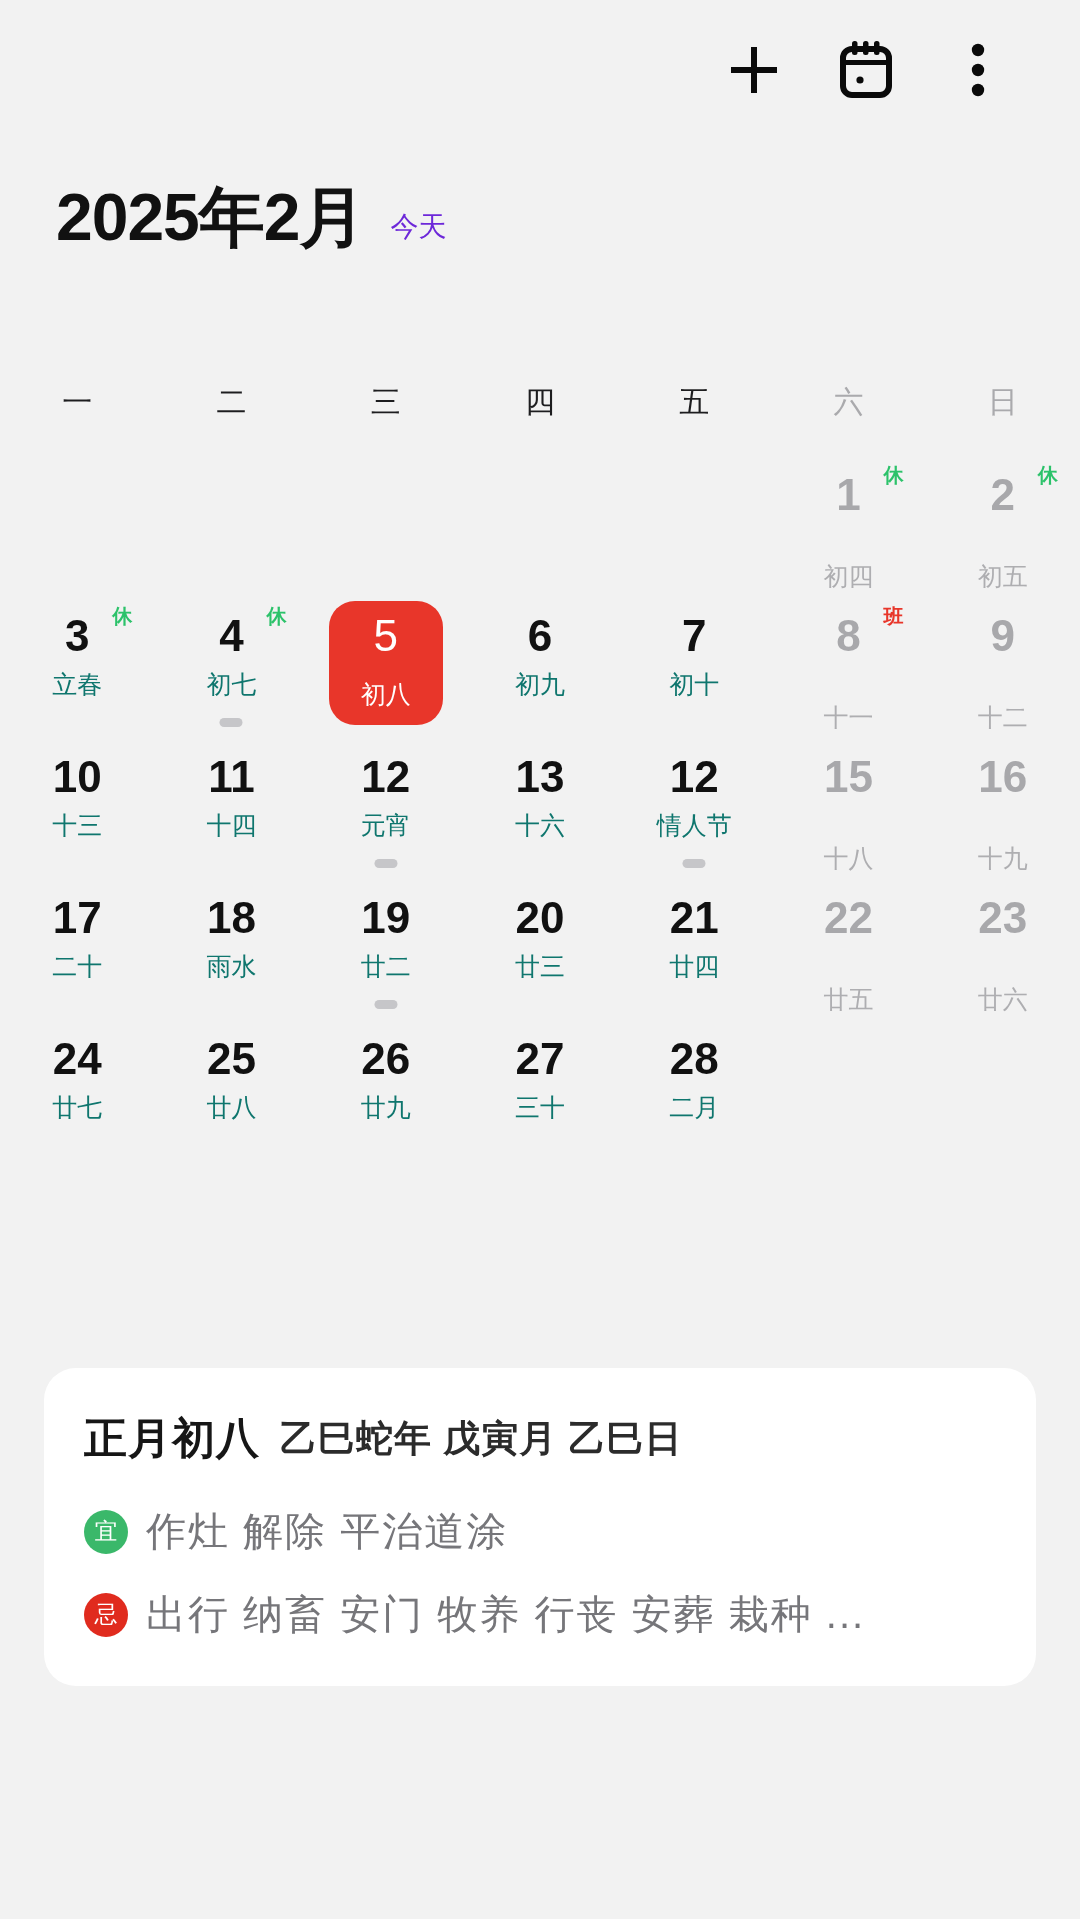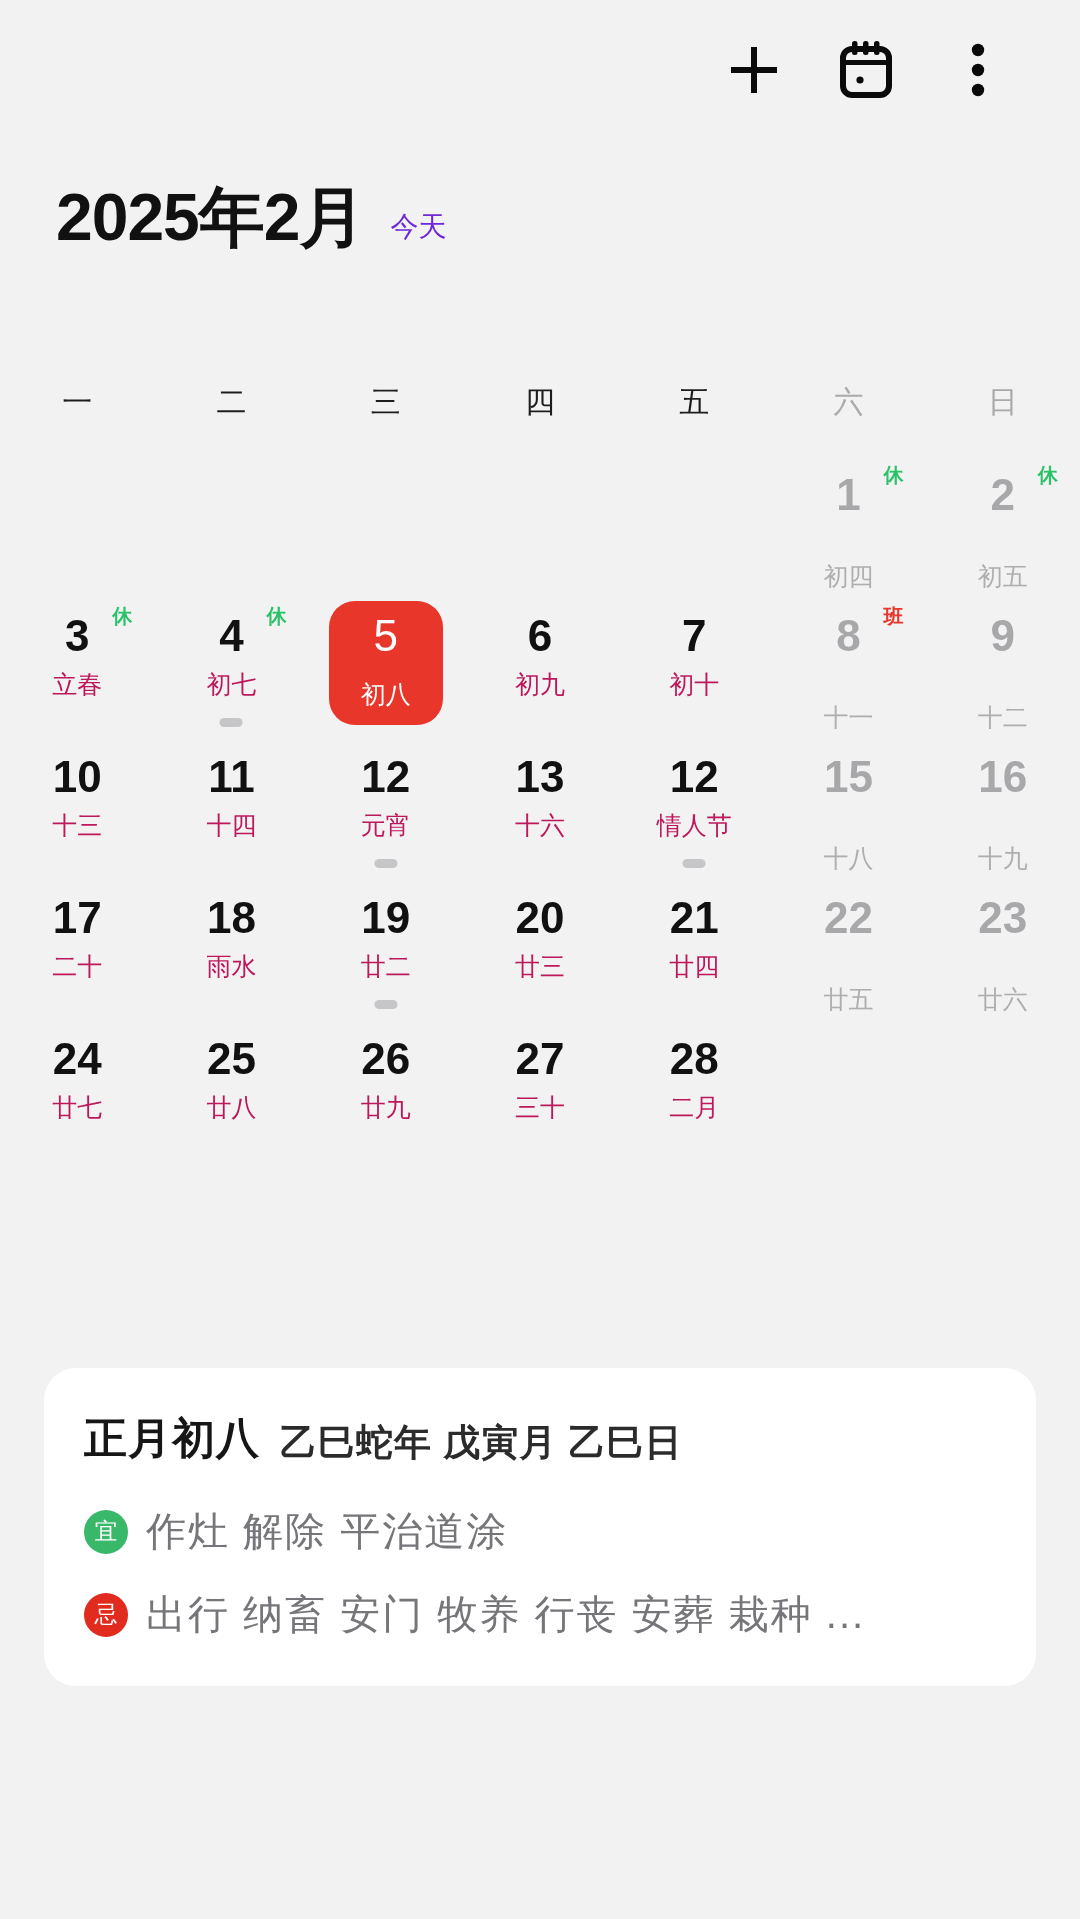--- a/index.html
+++ b/index.html
@@ -59,21 +59,21 @@
     padding-top:13px;
   }
   .cell.sel .cell-inner { background:#e8362a; }
   .daynum {
     font-size:44px; font-weight:700; color:#111; line-height:1;
     font-family:"Liberation Sans","DejaVu Sans",sans-serif;
   }
   .cell.dim .daynum { color:#a8a8ab; }
   .cell.sel .daynum { color:#ffffff; font-weight:500; }
   .lunar {
-    margin-top:14px; font-size:25px; color:#be185d; line-height:1;
+    margin-top:14px; font-size:25px; color:#0f766e; line-height:1;
   }
   .cell.dim .lunar { color:#aeaeb1;margin-top:47px; }
   .cell.sel .lunar { color:#ffffff;margin-top:24px; }
   .badge {
     position:absolute; top:5px; right:2px;
     font-size:20px; font-weight:700; line-height:1;
   }
   .badge.rest { color:#2cc26a; }
   .badge.work { color:#e8362a; }
   .evdot {
@@ -81,21 +81,21 @@
     width:23px; height:9px; border-radius:5px; background:#c6c6c9;
   }
 
   
   .card {
     position:absolute; left:44px; right:44px; top:1368px;
     background:#ffffff; border-radius:32px;
     padding:42px 40px 44px 40px;
   }
   .card-head {
-    display:flex; align-items:flex-end; gap:20px; margin-bottom:36px;
+    display:flex; align-items:center; gap:20px; margin-bottom:36px;
   }
   .lunar-big { font-size:43px; font-weight:700; color:#161616; letter-spacing:1px; }
   .ganzhi { font-size:37px; color:#2b2b2b; letter-spacing:1px;font-weight:bold; }
   .yiji-row { display:flex; align-items:center; gap:18px; margin-top:6px; }
   .yiji-row + .yiji-row { margin-top:28px; }
   .chip {
     flex:0 0 auto;
     width:44px; height:44px; border-radius:50%;
     display:flex; align-items:center; justify-content:center;
     color:#fff; font-size:23px; line-height:1;

